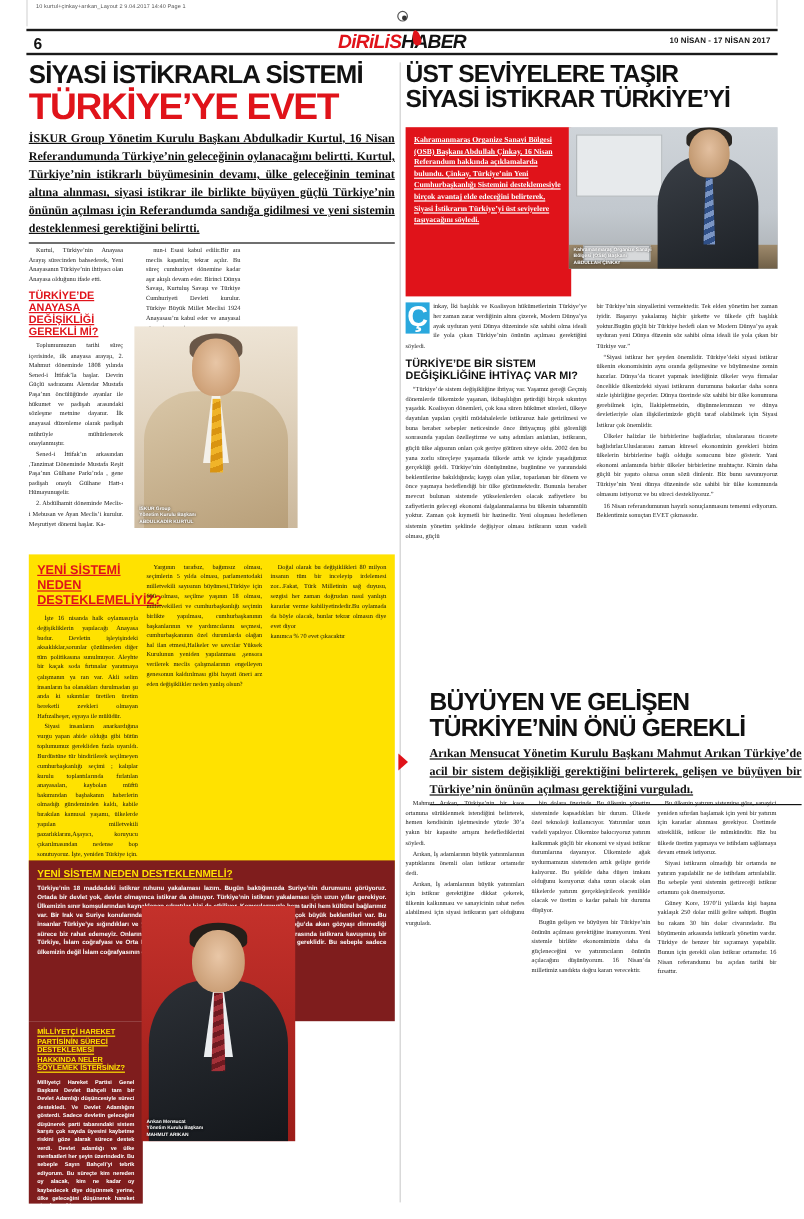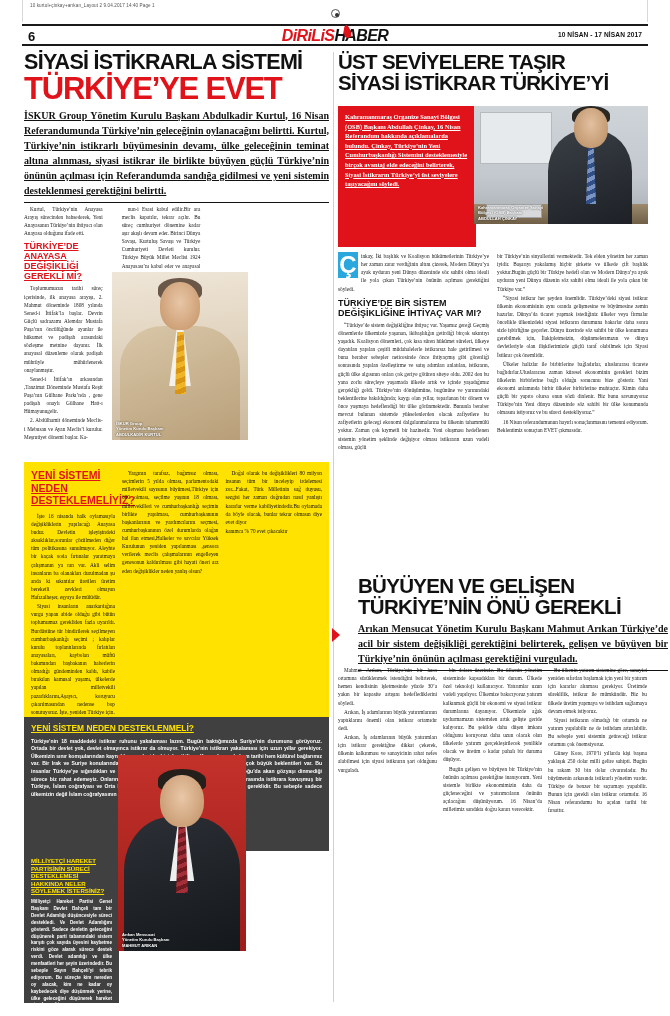--- a/index.html
+++ b/index.html
@@ -110,21 +110,21 @@
   .dropcap {
     float: left; width: 20px; height: 26px;
     background: #2aa8dd; color: #fff;
     font-family: "Liberation Sans", sans-serif;
     font-weight: bold; font-size: 24px; line-height: 25px;
     text-align: center; margin: 0 3px 0 0;
   }
 
   
   .box-red {
-    background: #404040; color: #fff; padding: 6px 7px 7px;
+    background: #7f1d1d; color: #fff; padding: 6px 7px 7px;
   }
   .box-red .bx-head {
     font-family: "Liberation Sans", sans-serif;
     font-weight: bold; font-size: 8.4px; line-height: 1.25;
     color: #fff; text-decoration: underline; margin-bottom: 4px;
   }
   .box-red .bx-head.yellow { color: #ffe200; }
   .box-red .p { color: #fff; font-family:"Liberation Sans", sans-serif; font-weight:bold; font-size:5.1px; line-height:1.5; }
 
   .box-yellow { background: #ffe200; padding: 7px 7px 8px; }

